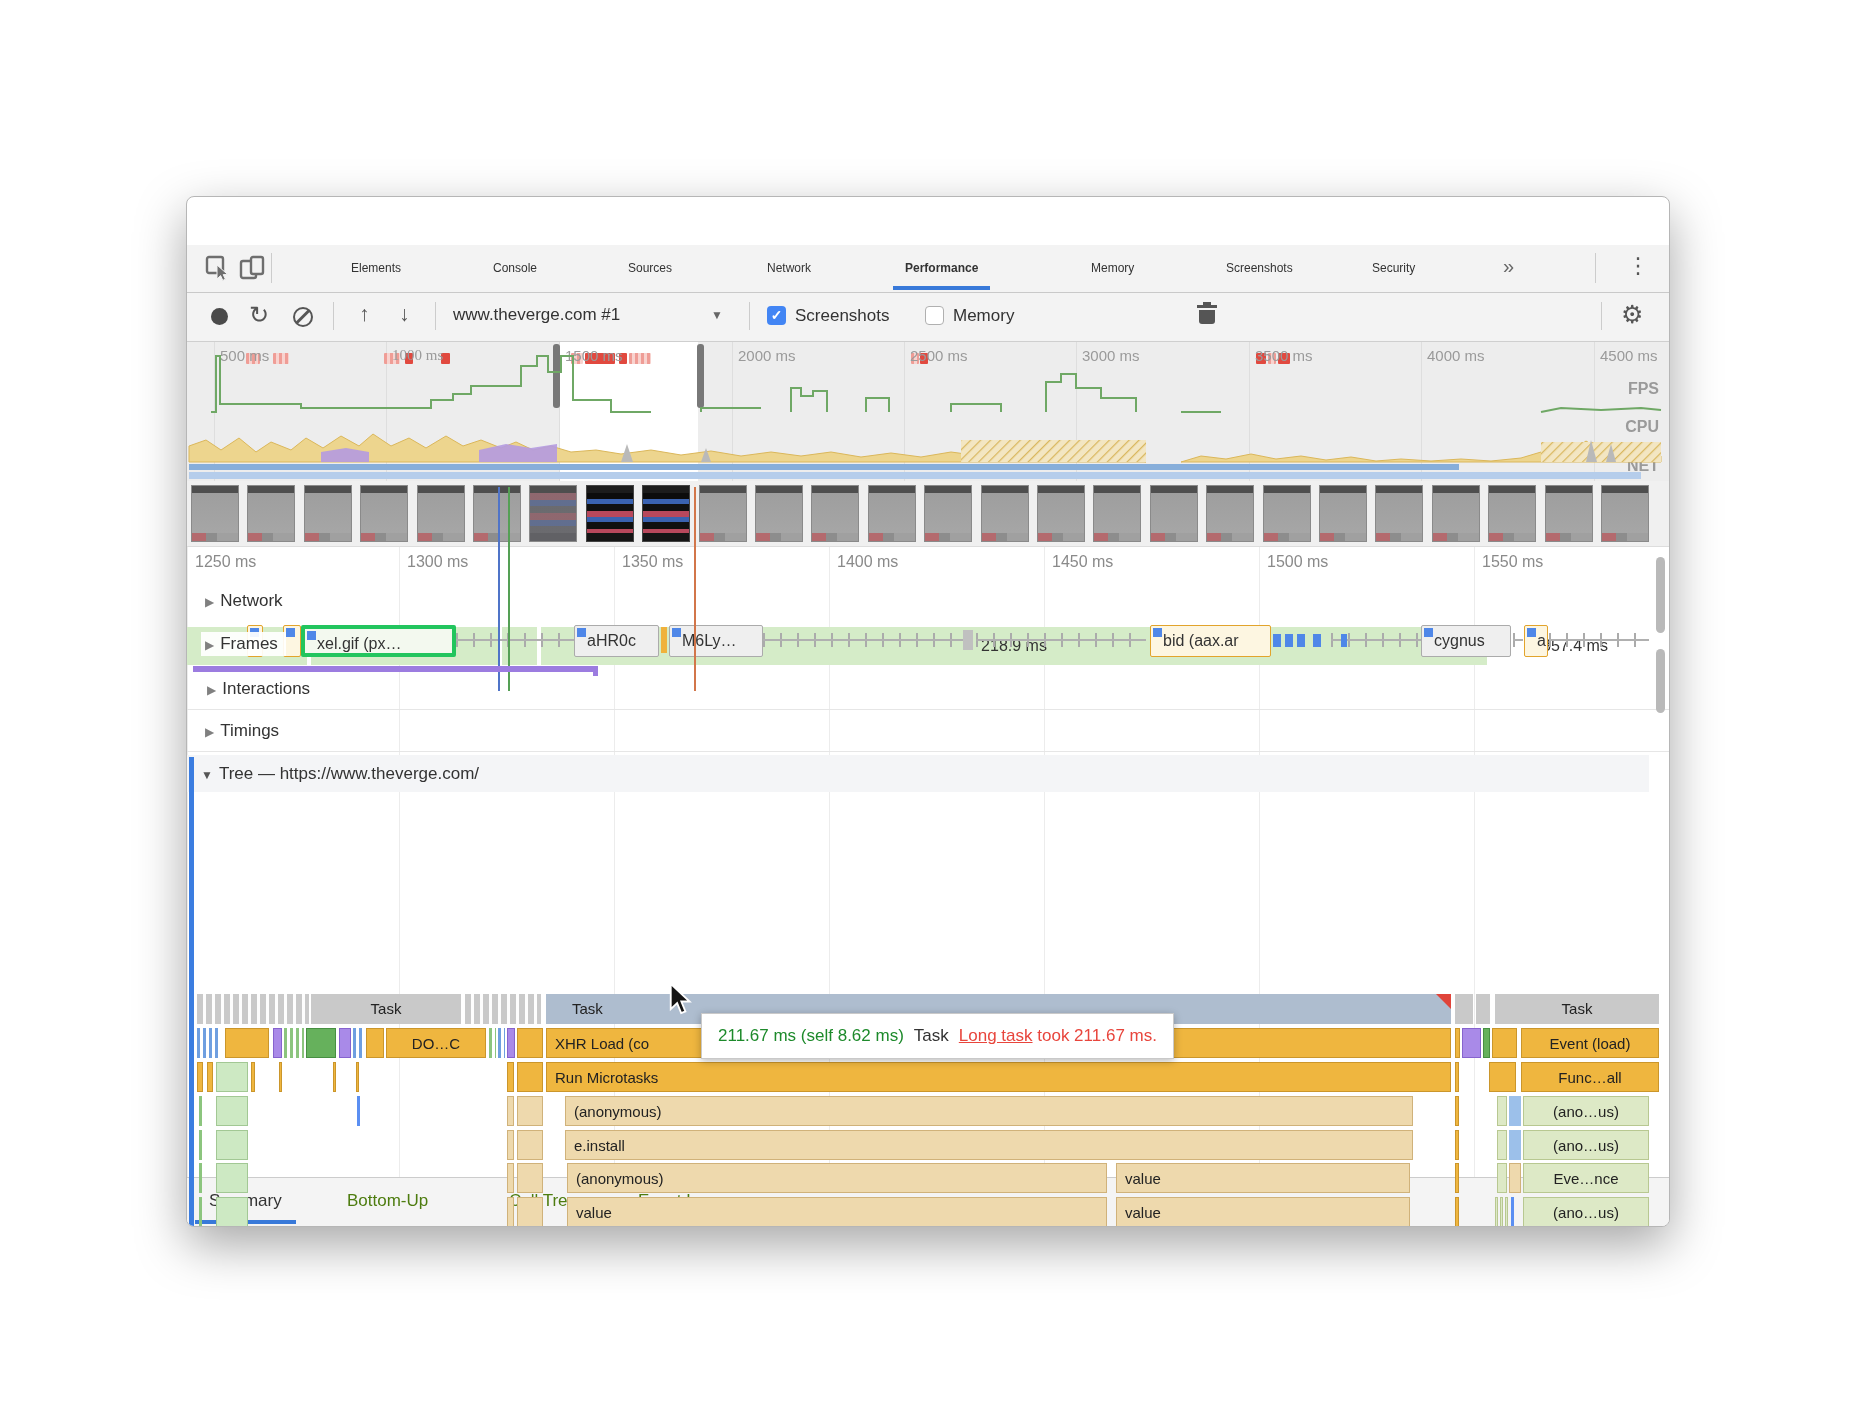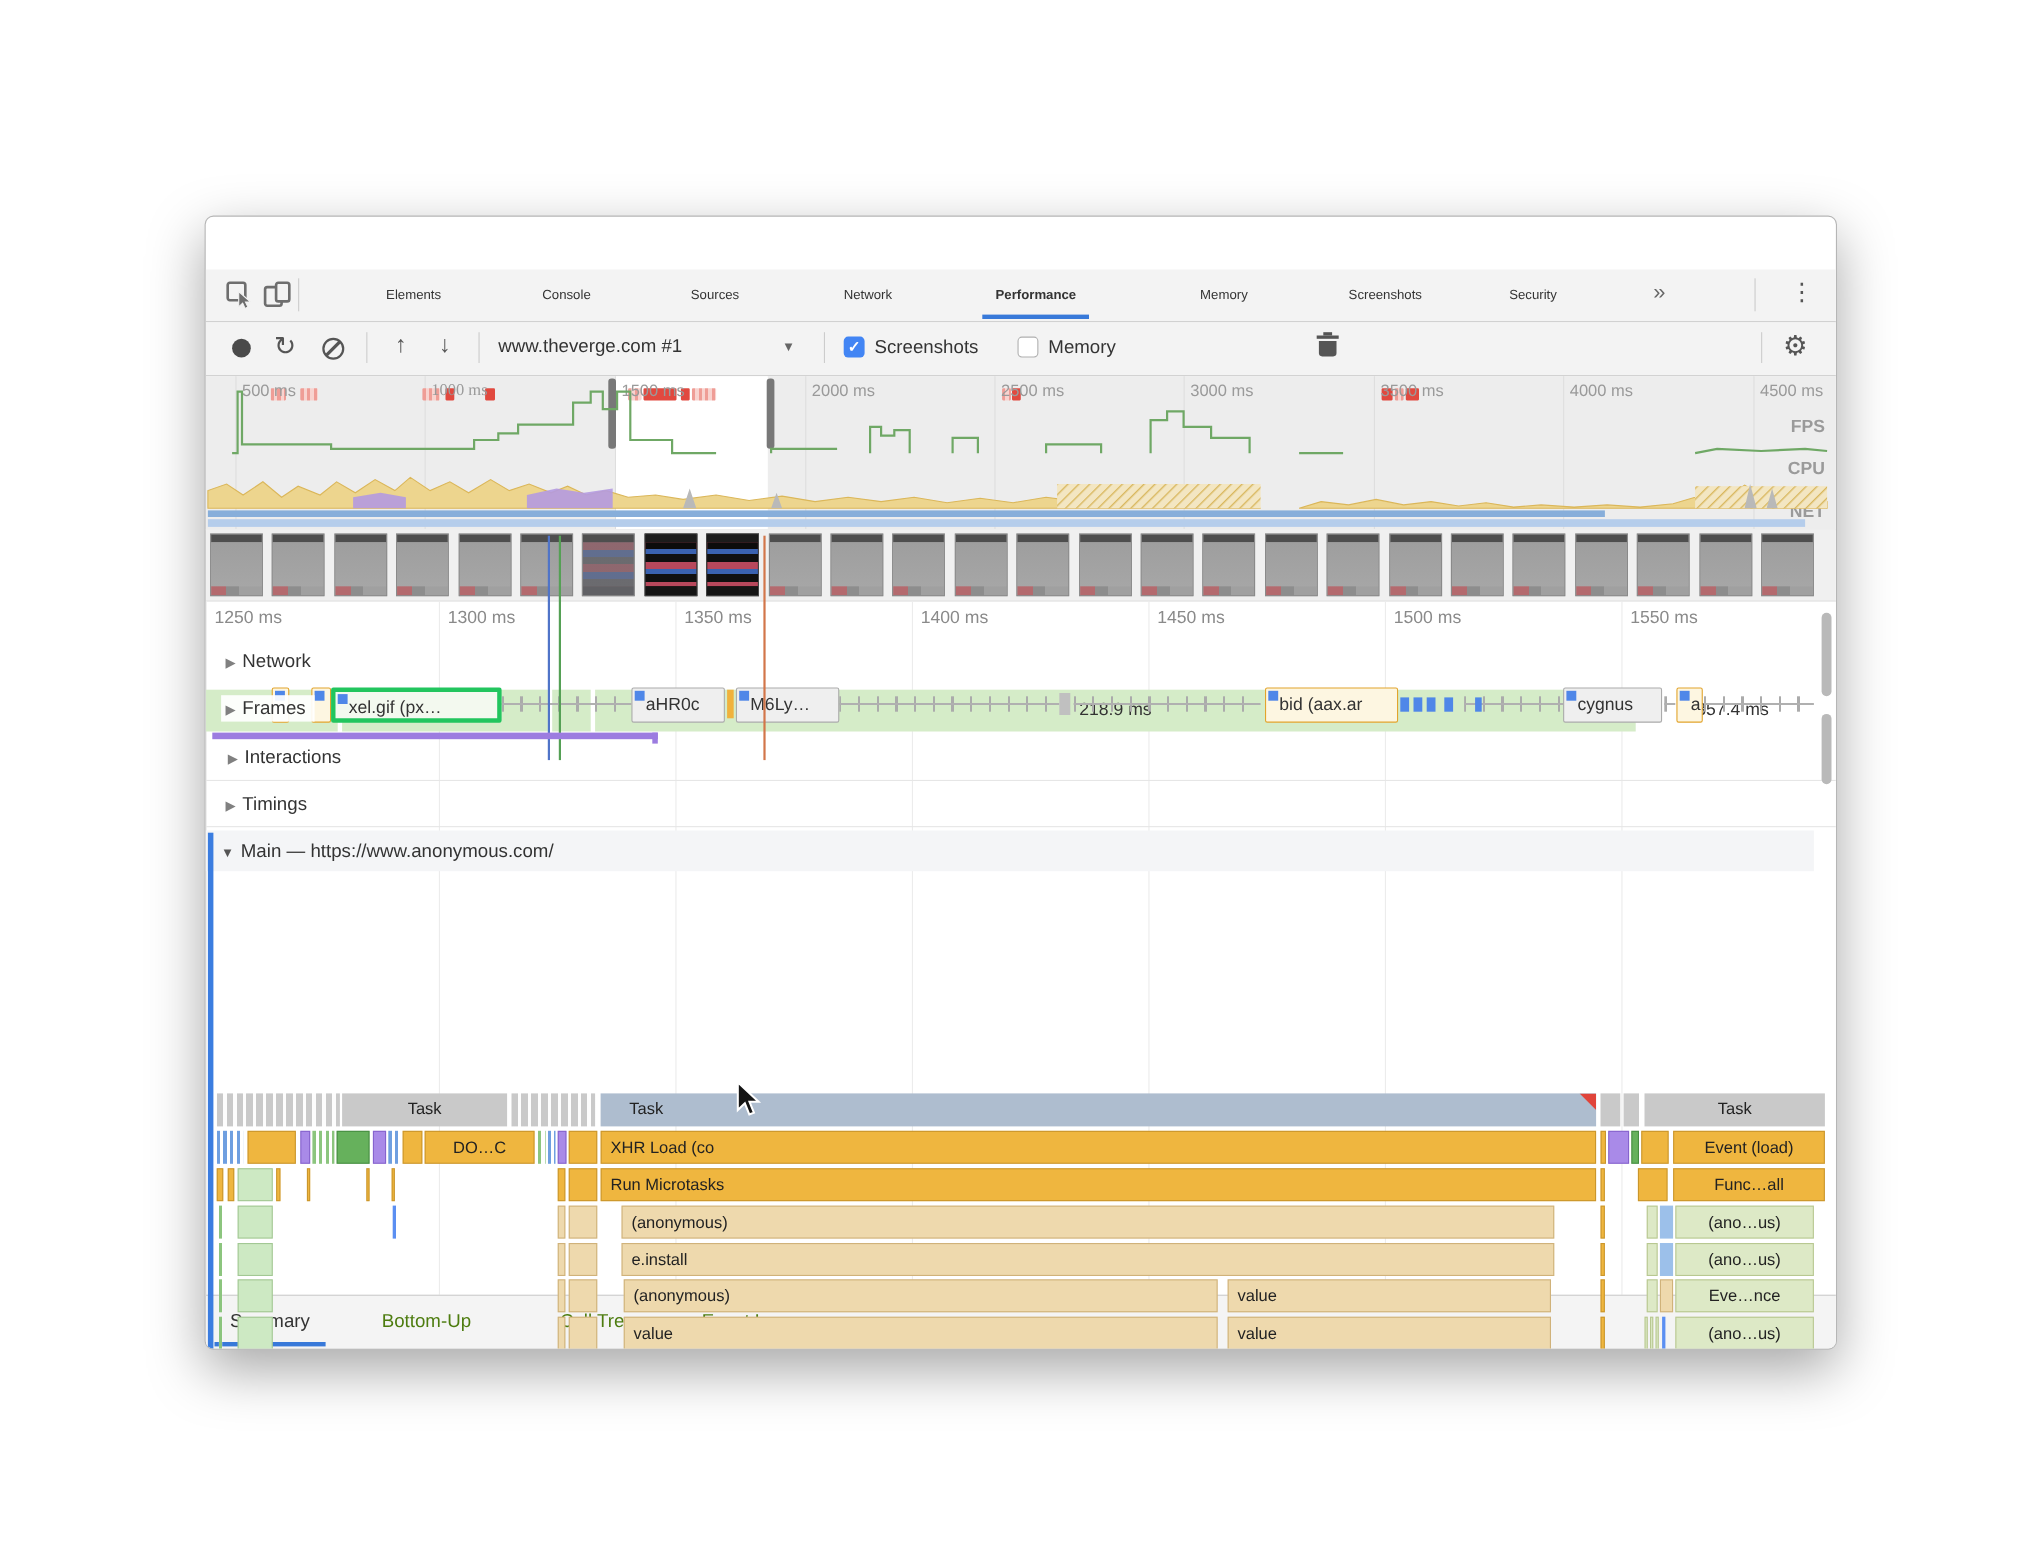--- a/index.html
+++ b/index.html
@@ -457,21 +457,21 @@
           </div>
       <div class="tracklabel" style="left:14px;top:5px"><span class="disc">▶</span><span>Frames</span></div>
     </div>
     <div id="framesbar" style="left: 6px; width: 405px; top: 119px;"></div>
 
     <div class="tracklabel" style="left:16px;top:130px"><span class="disc">▶</span><span>Interactions</span></div>
     <div class="hline" style="top:162px"></div>
     <div class="tracklabel" style="left:14px;top:172px"><span class="disc">▶</span><span>Timings</span></div>
     <div class="hline" style="top:204px"></div>
 
-    <div id="mainheader" style="top:208px"><span class="disc" style="color:#555">▼</span><span>Main — https://www.anonymous.com/</span></div>
+    <div id="mainheader" style="top:208px"><span class="disc" style="color:#555">▼</span><span>Tree — https://www.theverge.com/</span></div>
     <div id="bluestripe" style="top:210px;height:616px;left:2px"></div>
 
     <div id="flame" style="position: absolute; left: 0px; top: 0px; right: 20px;">
           <div class="fseg c-gray-s" style="left: 10px; top: 447px; width: 112px;"></div>
           <div class="fseg c-gray" style="left: 124px; top: 447px; width: 150px;">Task</div>
           <div class="fseg c-gray-s" style="left: 278px; top: 447px; width: 76px;"></div>
           <div class="fseg c-grayhl tal2 corner-red" style="left: 359px; top: 447px; width: 905px;">Task</div>
           <div class="fseg c-gray" style="left: 1268px; top: 447px; width: 18px;"></div>
           <div class="fseg c-gray" style="left: 1289px; top: 447px; width: 14px;"></div>
           <div class="fseg c-gray" style="left: 1308px; top: 447px; width: 164px;">Task</div>
@@ -546,20 +546,23 @@
           <div class="fseg c-ltgreen2" style="left: 1308px; top: 650px; width: 3px;"></div>
           <div class="fseg c-ltgreen2" style="left: 1313px; top: 650px; width: 3px;"></div>
           <div class="fseg c-ltgreen2" style="left: 1318px; top: 650px; width: 3px;"></div>
           <div class="fseg c-blue" style="left: 1324px; top: 650px; width: 3px;"></div>
           <div class="fseg c-ltgreen2" style="left: 1336px; top: 650px; width: 126px;">(ano…us)</div>
         </div>
 
     <div class="vscroll" style="right:4px;top:10px;height:76px"></div>
     <div class="vscroll" style="right:4px;top:102px;height:64px"></div>
 
+    <div id="tooltip" style="left:514px;top:466px">
+      <span id="tt-dur">211.67 ms (self 8.62 ms)</span><span id="tt-type">Task</span><span id="tt-link">Long task</span><span id="tt-rest"> took 211.67 ms.</span>
+    </div>
 
     <svg id="cursor" style="left:480px;top:436px" width="26" height="32" viewBox="0 0 13 19">
       <path d="M1,0.5 L1,15.5 L4.8,11.9 L7.2,17.9 L9.7,16.9 L7.3,11 L12.2,11 Z" fill="#141414" stroke="#fff" stroke-width="1.1"></path>
     </svg>
   <div id="ov-markers-layer" style="position: absolute; left: 0px; top: -205px;">
           <div class="vmark" style="left: 311px; top: 145px; height: 204px; background: rgb(79, 116, 200); position: absolute;"></div>
           <div class="vmark" style="left: 321px; top: 145px; height: 204px; background: rgb(85, 160, 85); position: absolute;"></div>
           <div class="vmark" style="left: 507px; top: 145px; height: 204px; background: rgb(210, 118, 74); position: absolute;"></div>
         </div>
       </div>

